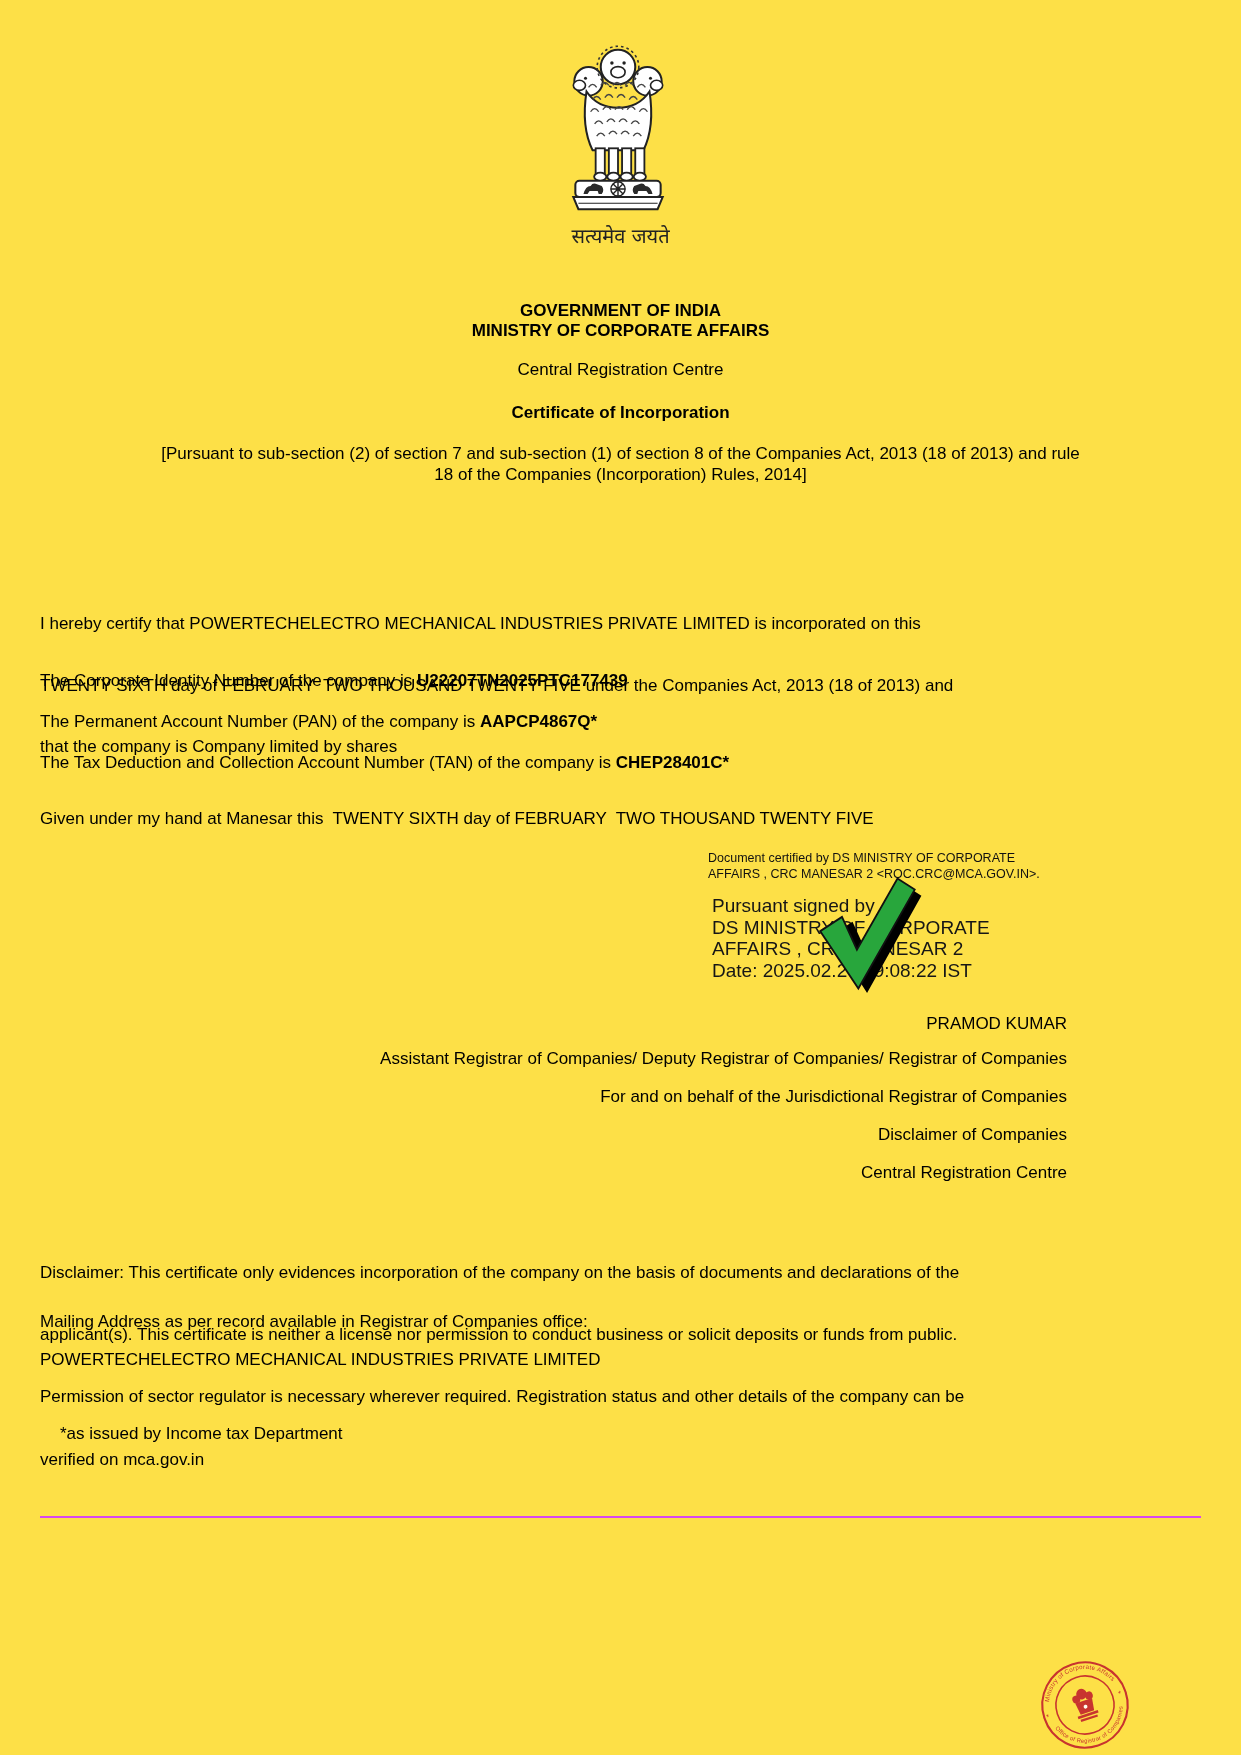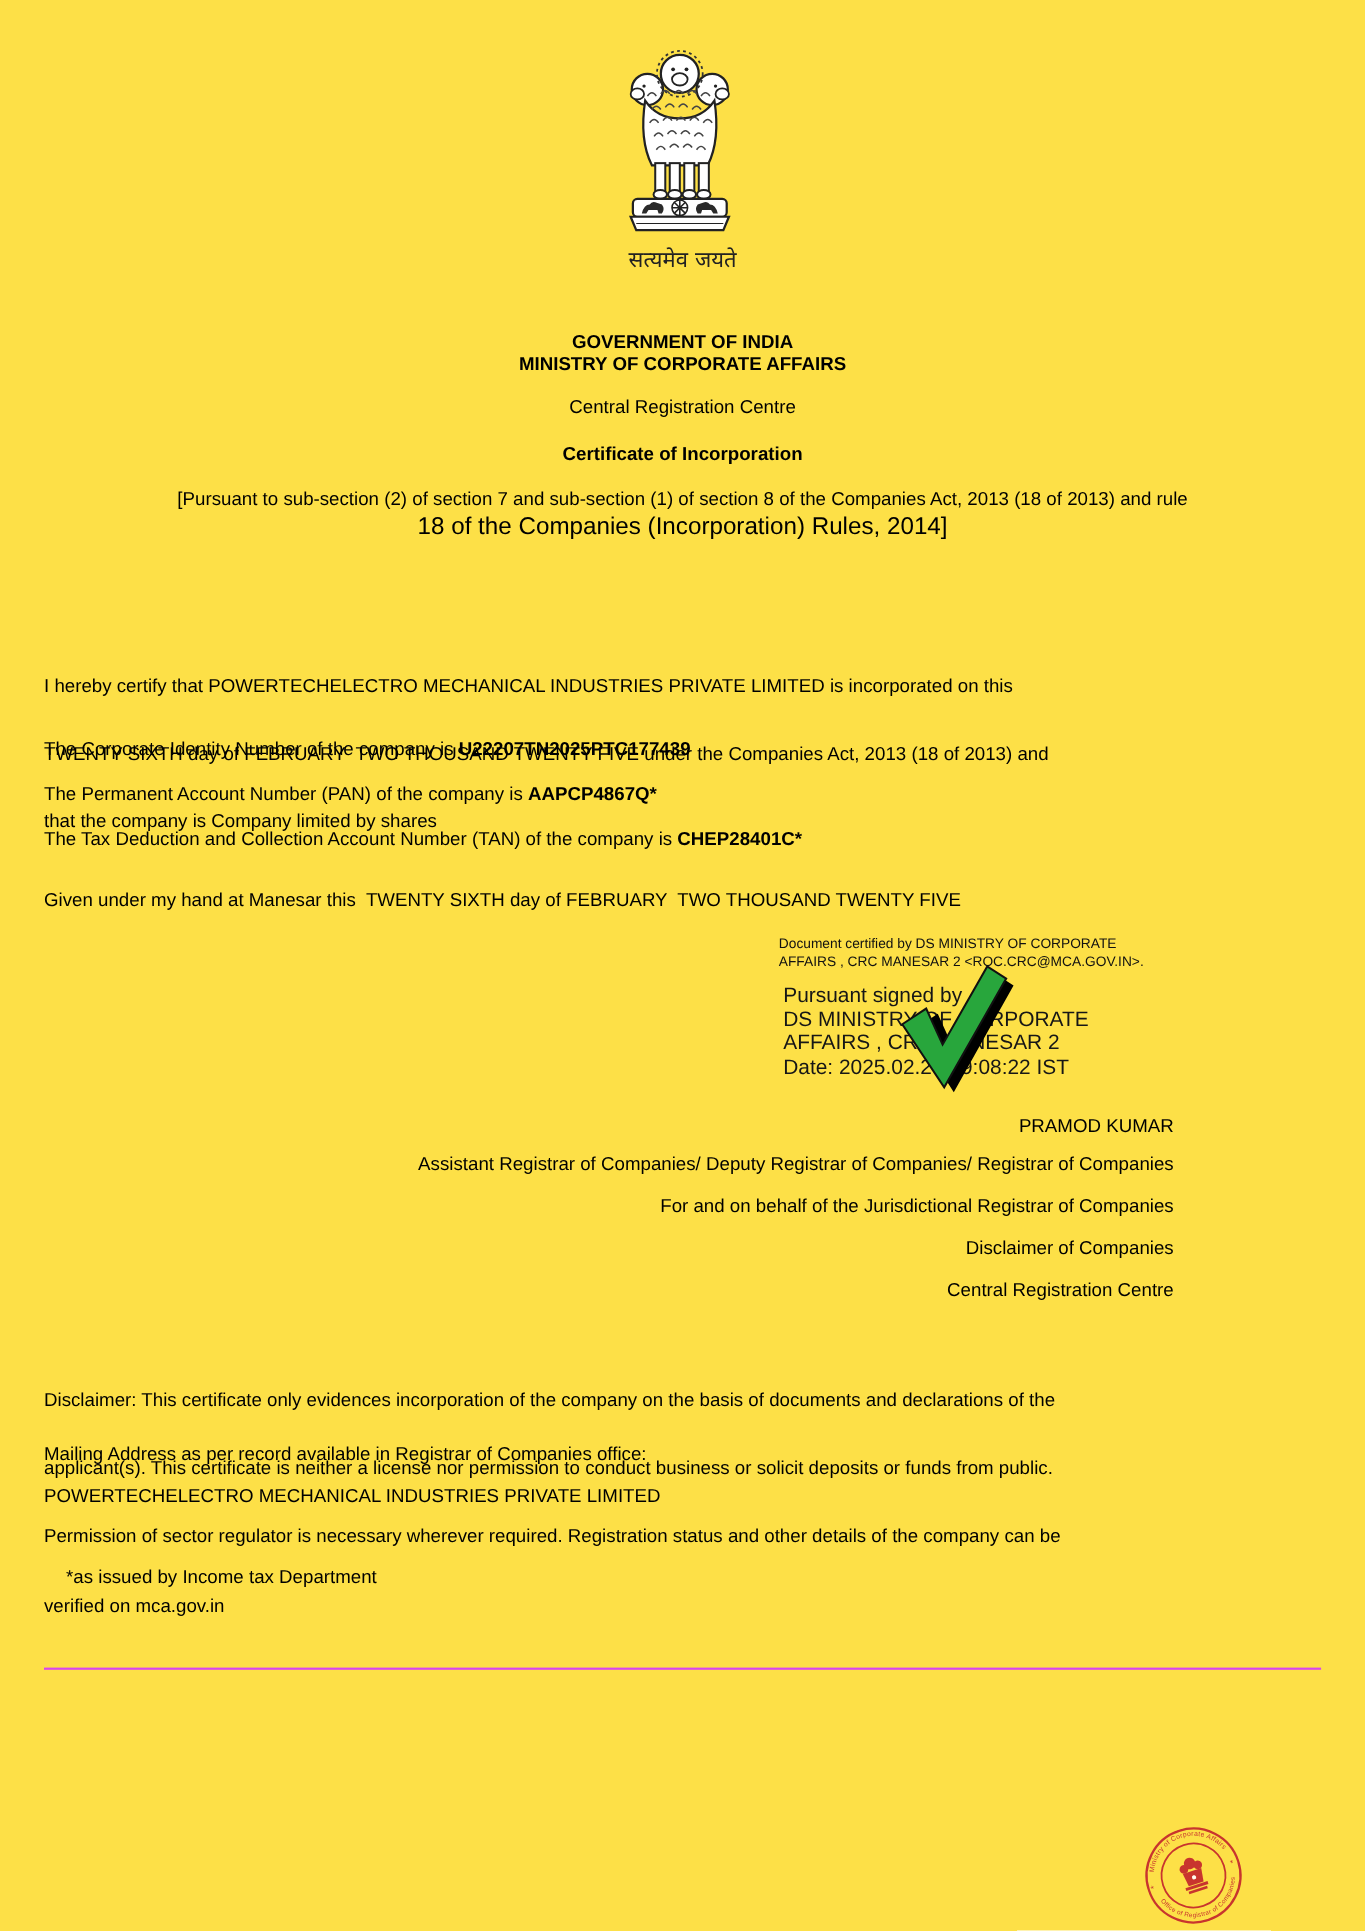--- a/index.html
+++ b/index.html
@@ -71,21 +71,21 @@
       <path d="M26,164 L104,164" stroke="#222" stroke-width="1" fill="none"></path>
     </svg>
   </div>
   <div class="abs center motto" style="top:222px;">सत्यमेव जयते</div>
 
   <div class="abs center b" style="top:301px;font-size:17px;">GOVERNMENT OF INDIA</div>
   <div class="abs center b" style="top:321px;font-size:17px;">MINISTRY OF CORPORATE AFFAIRS</div>
   <div class="abs center" style="top:360px;font-size:17px;">Central Registration Centre</div>
   <div class="abs center b" style="top:403px;font-size:17px;">Certificate of Incorporation</div>
   <div class="abs center" style="top:444px;font-size:17px;">[Pursuant to sub-section (2) of section 7 and sub-section (1) of section 8 of the Companies Act, 2013 (18 of 2013) and rule</div>
-  <div class="abs center" style="top:465px;font-size:22px;text-align:center;">18 of the Companies (Incorporation) Rules, 2014]</div>
+  <div class="abs center" style="top:465px;font-size:17px;text-align:center;">18 of the Companies (Incorporation) Rules, 2014]</div>
 
   <div class="abs left-col body-text" style="top:573px;">
     <div class="line">I hereby certify that POWERTECHELECTRO MECHANICAL INDUSTRIES PRIVATE LIMITED is incorporated on this</div>
     <div class="line">TWENTY SIXTH day of FEBRUARY  TWO THOUSAND TWENTY FIVE under the Companies Act, 2013 (18 of 2013) and</div>
     <div class="line">that the company is Company limited by shares</div>
   </div>
 
   <div class="abs left-col body-text" style="top:671px;"><span>The Corporate Identity Number of the company is </span><span class="b">U22207TN2025PTC177439</span></div>
   <div class="abs left-col body-text" style="top:712px;"><span>The Permanent Account Number (PAN) of the company is </span><span class="b">AAPCP4867Q*</span></div>
   <div class="abs left-col body-text" style="top:753px;"><span>The Tax Deduction and Collection Account Number (TAN) of the company is </span><span class="b">CHEP28401C*</span></div>

